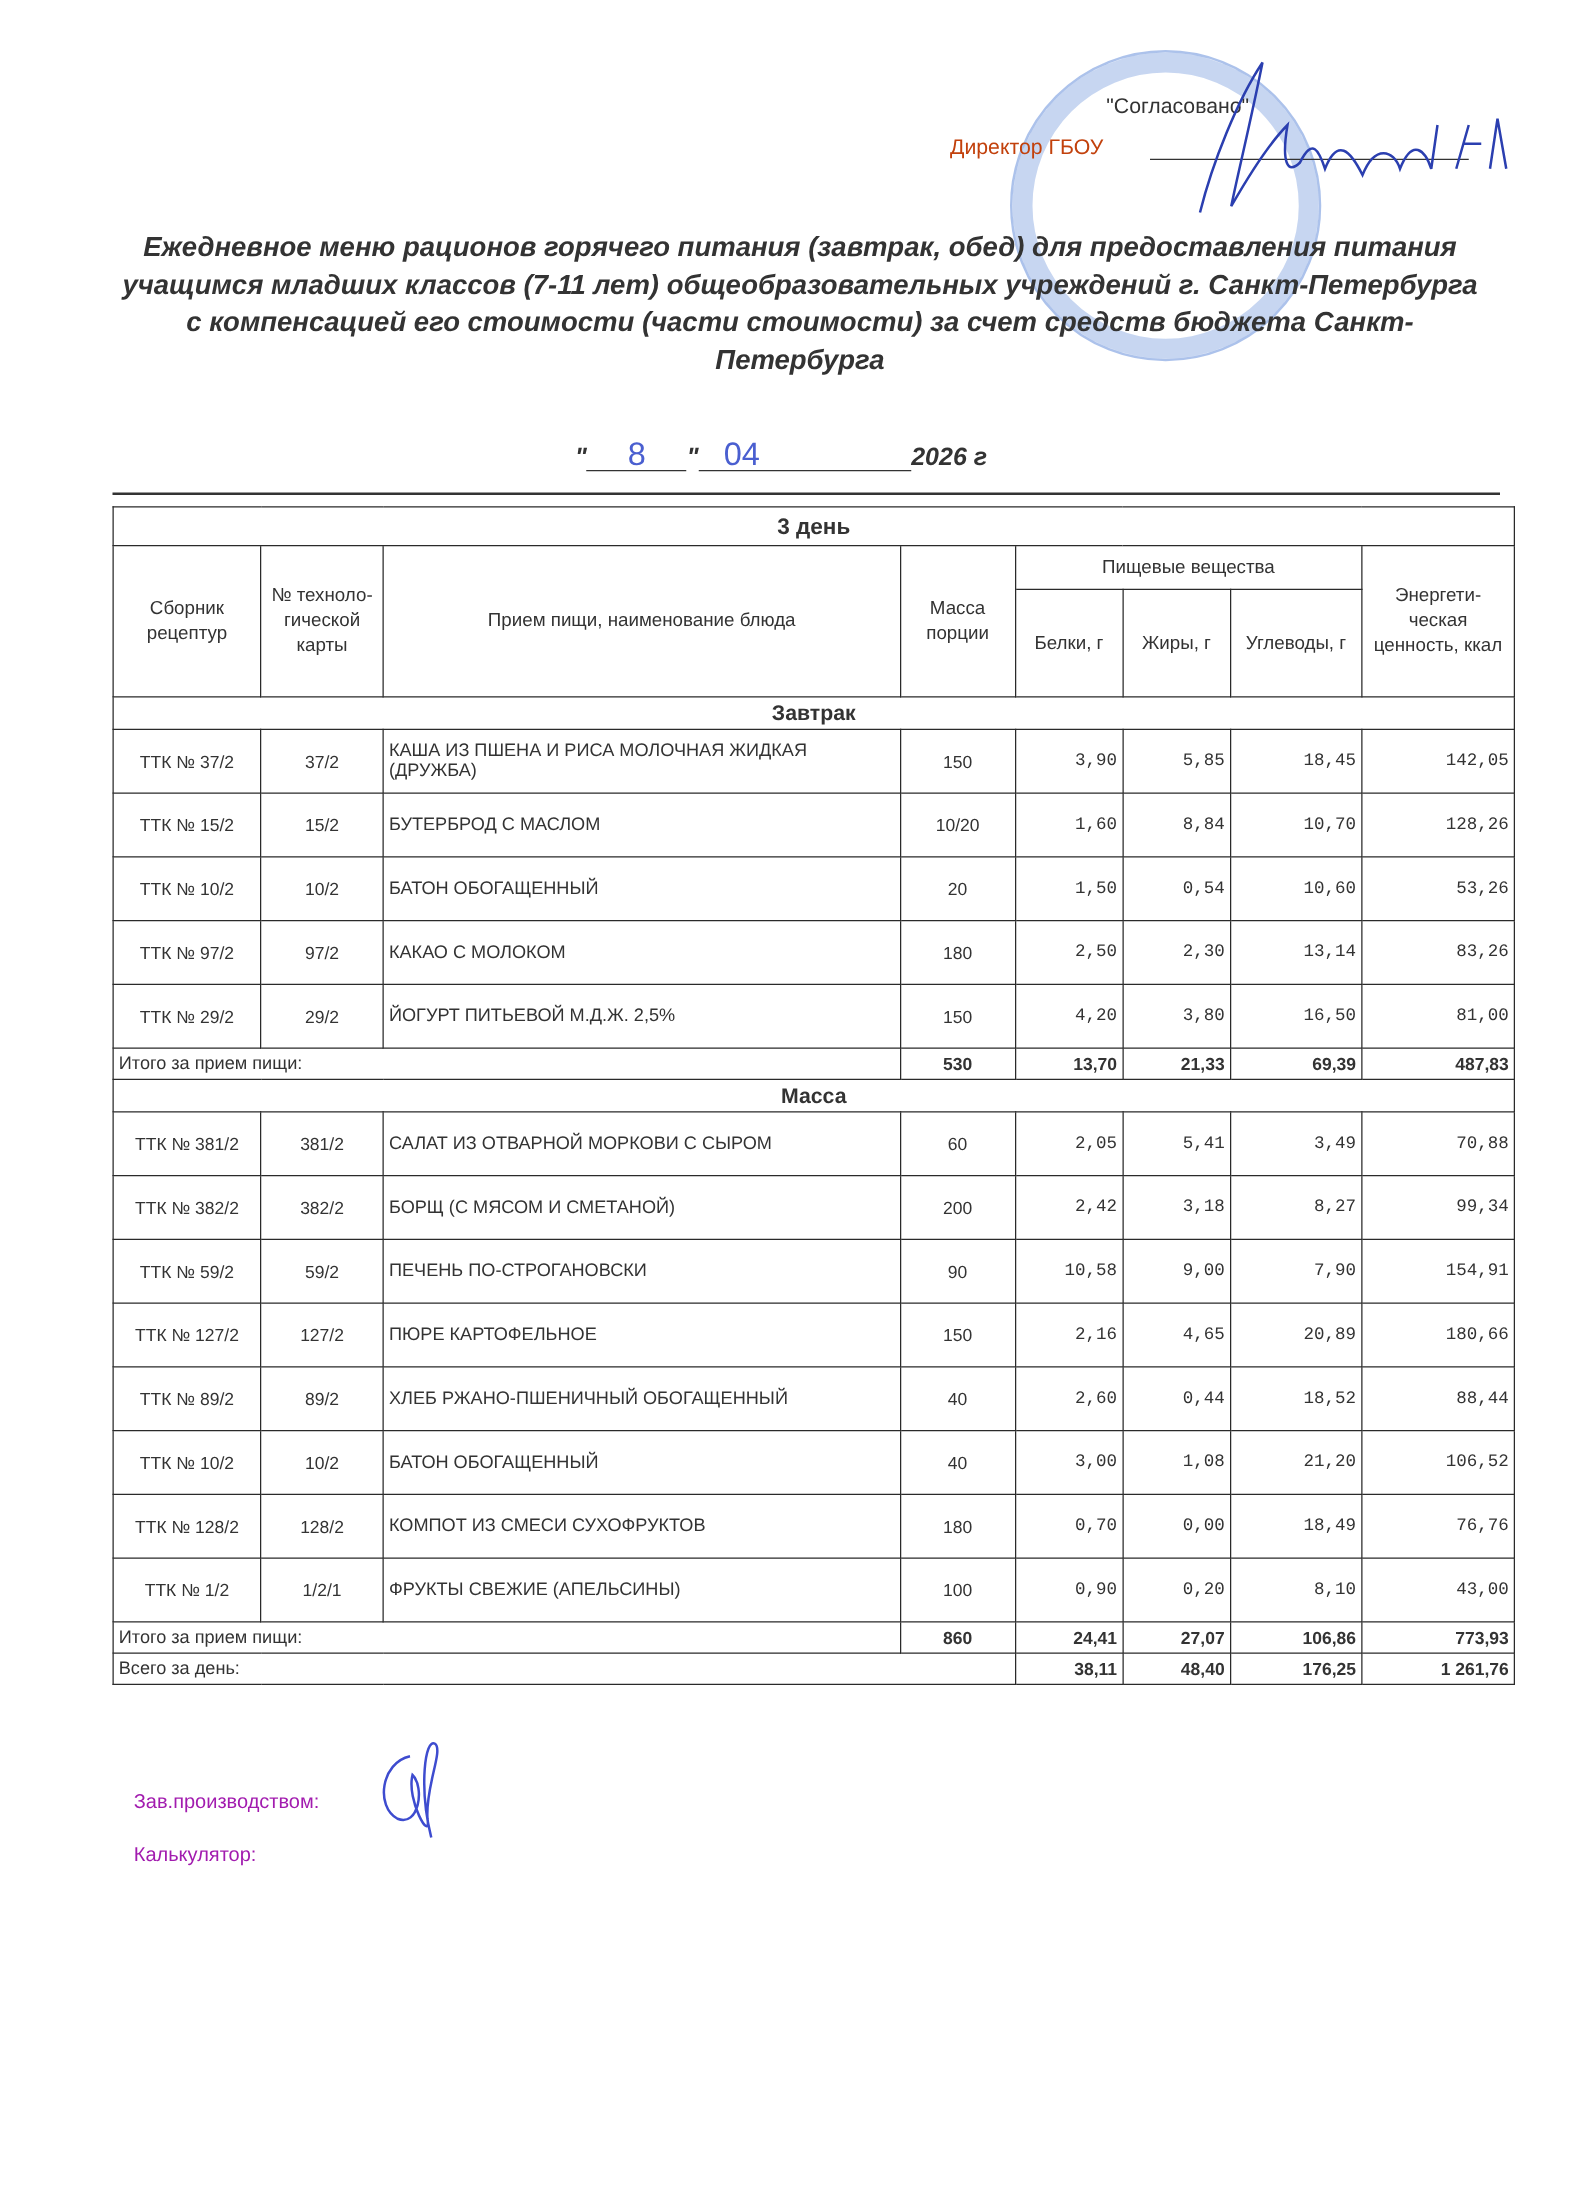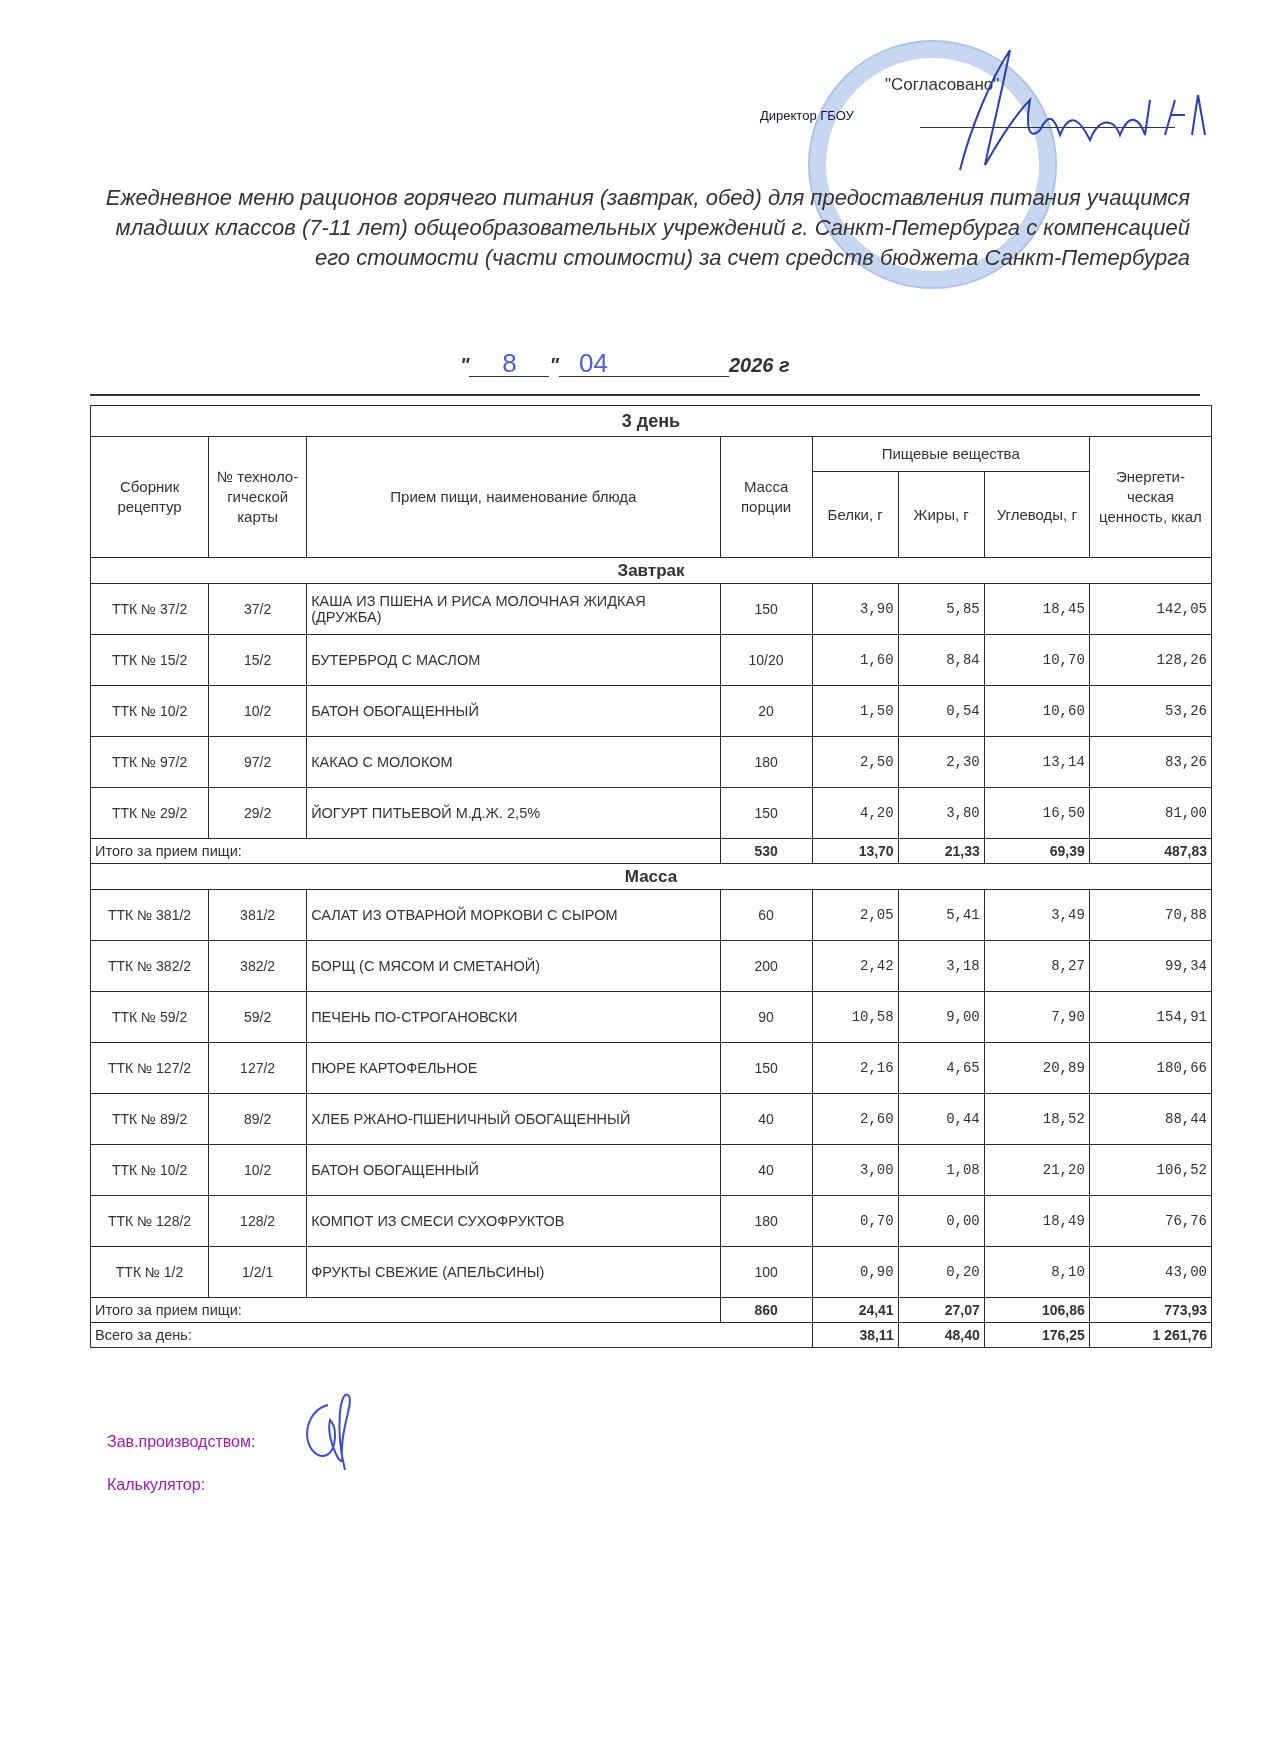--- a/index.html
+++ b/index.html
@@ -2,32 +2,32 @@
 <html><head>
 <meta charset="utf-8">
 <style>
   html, body { margin: 0; padding: 0; background: #ffffff; }
   body {
     width: 1264px; height: 1752px; position: relative; overflow: hidden;
     font-family: "Liberation Sans", sans-serif; color: #2a2a2a;
   }
   .approval { position: absolute; left: 760px; top: 75px; width: 460px; height: 70px; }
   .approval .agreed { position: absolute; left: 125px; top: 0; font-size: 17px; color: #333; }
-  .approval .director { position: absolute; left: 0; top: 33px; font-size: 13px; color: #0f172a; }
+  .approval .director { position: absolute; left: 0; top: 33px; font-size: 17px; color: #c2410c; }
   .approval .sig-line { position: absolute; left: 160px; top: 52px; width: 255px; border-bottom: 1px solid #333; }
   .stamp {
     position: absolute; left: 808px; top: 40px; width: 245px; height: 245px;
     border-radius: 50%; border: 2px solid rgba(70,120,210,0.45);
     box-shadow: inset 0 0 0 14px rgba(255,255,255,0), inset 0 0 0 16px rgba(70,120,210,0.30);
     pointer-events: none;
   }
   .signature-dir { position: absolute; left: 930px; top: 40px; width: 300px; height: 140px; pointer-events: none; }
   .title {
-    position: absolute; left: 90px; top: 183px; width: 1100px; text-align: right;
-    font-size: 22px; font-weight: normal; font-style: italic; line-height: 30px; color: #333;
+    position: absolute; left: 90px; top: 183px; width: 1100px; text-align: center;
+    font-size: 22px; font-weight: bold; font-style: italic; line-height: 30px; color: #333;
   }
   .date-line {
     position: absolute; left: 460px; top: 350px; font-size: 20px; font-weight: bold; font-style: italic; color: #333;
   }
   .date-line .blank { display: inline-block; border-bottom: 1px solid #333; text-align: center; font-style: normal;
     font-weight: normal; color: #4a5fd0; font-size: 26px; line-height: 26px; }
   .date-line .day { width: 80px; }
   .date-line .month { width: 170px; text-align: left; padding-left: 20px; box-sizing: border-box; }
   .hr-top { position: absolute; left: 90px; top: 394px; width: 1110px; border-top: 2px solid #333; }
 

